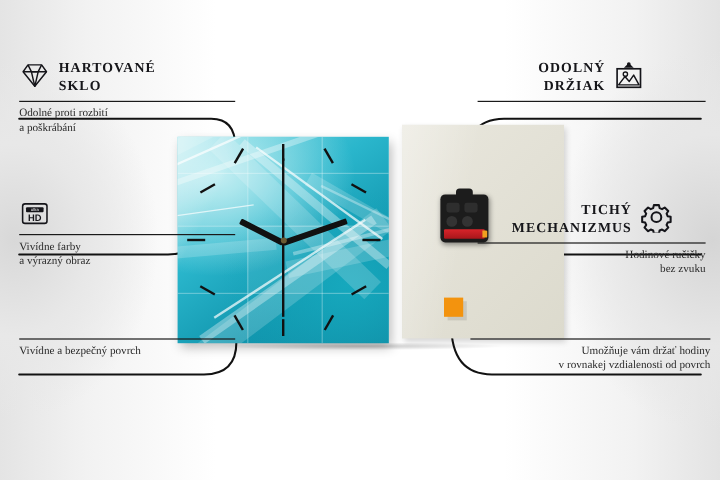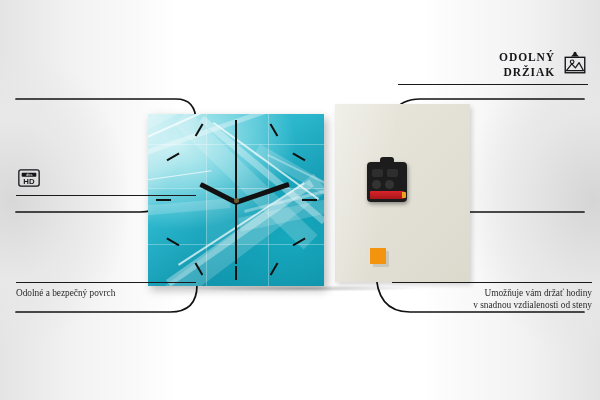--- a/index.html
+++ b/index.html
@@ -12,21 +12,21 @@
     position:relative;width:600px;height:400px;overflow:hidden;
     background:
       radial-gradient(ellipse 160px 200px at 2% 50%, #d8d8d8 0%, #e8e8e8 40%, rgba(255,255,255,0) 75%),
       radial-gradient(ellipse 170px 210px at 99% 50%, #d5d5d5 0%, #e7e7e7 42%, rgba(255,255,255,0) 76%),
       linear-gradient(90deg,#e4e4e4 0%, #f2f2f2 12%, #ffffff 30%, #ffffff 70%, #f2f2f2 88%, #e3e3e3 100%);
   }
 
   
   .feat{position:absolute;}
   .feat .head{display:flex;align-items:flex-start;gap:7px;}
-  .feat.right .head{justify-content:flex-end;}
+  .feat.right .head{justify-content:center;}
   .feat .titles{
     font-family:"Liberation Serif", serif;
     font-weight:bold;font-size:11.5px;letter-spacing:.9px;
     color:#16161a;line-height:15px;text-transform:uppercase;
     white-space:pre-line;
   }
   .feat.right .titles{text-align:right;}
   .rule{height:1px;background:#1a1a1a;margin:4px 0 5px 0;}
   .feat .desc{
     font-family:"Liberation Serif", serif;
@@ -205,57 +205,93 @@
       <div class="mark" style="left:44px;top:15px;width:14px;height:1.8px;transform:rotate(-60deg);"></div>
 
       <div class="hand" style="left:88px;top:85.5px;width:40px;height:5px;transform:rotate(207deg);"></div>
       <div class="hand" style="left:88px;top:86px;width:56px;height:4.6px;transform:rotate(-19deg);"></div>
       <div id="centerpin" style="left:87.4px;top:18px;width:1.5px;height:132px;"></div>
       <div id="hub" style="left:85.5px;top:84px;"></div>
     </div>
   </div>
   <div id="shadow"></div>
 
+  <div class="feat" id="f-glass">
+    <div class="head">
+      <span class="ico">
+        <svg viewBox="0 0 32 32">
+            <g fill="none" stroke="#15151a" stroke-width="1.5" stroke-linejoin="round">
+          <path d="M4 12 L16 27 L28 12 L23 5 L9 5 Z"></path>
+              <path d="M4 12 H28"></path>
+          <path d="M9 5 L12.5 12 L16 27 L19.5 12 L23 5"></path>
+              <path d="M12.5 12 H19.5"></path>
+        </g>
+          </svg>
+      </span>
+      <span class="titles">HARTOVANÉ
+SKLO</span>
+    </div>
+    <div class="rule"></div>
+    <div class="desc">Odolné proti rozbití
+a poškrábání</div>
+  </div>
 
   <div class="feat" id="f-print">
     <div class="head">
       <span class="ico">
         <svg viewBox="0 0 32 32">
           <rect x="3.5" y="6" width="25" height="20" rx="2.5" fill="none" stroke="#15151a" stroke-width="1.6"></rect>
           <rect x="7" y="9.5" width="18" height="5" rx="1" fill="#15151a"></rect>
           <text x="16" y="13.6" text-anchor="middle" font-family="Liberation Sans, sans-serif" font-size="4.2" fill="#ffffff">ultra</text>
           <text x="16" y="23.4" text-anchor="middle" font-family="Liberation Sans, sans-serif" font-weight="bold" font-size="9.6" fill="#15151a">HD</text>
         </svg>
       </span>
     </div>
     <div class="rule"></div>
+    <div class="desc">Vivídne farby
+a výrazný obraz</div>
   </div>
 
   <div class="feat" id="f-edges">
     <div class="rule"></div>
-    <div class="desc">Odolné a bezpečný povrch</div>
+    <div class="desc">Vivídne a bezpečný povrch</div>
   </div>
 
   <div class="feat right" id="f-holder">
     <div class="head">
       <span class="titles">ODOLNÝ
 DRŽIAK</span>
       <span class="ico">
         <svg viewBox="0 0 32 32">
           <path d="M16 3 L11 8 H21 Z" fill="#15151a"></path>
           <circle cx="16" cy="4.2" r="1.9" fill="#15151a"></circle>
           <rect x="4" y="9" width="24" height="19" fill="none" stroke="#15151a" stroke-width="1.7"></rect>
           <path d="M5.5 25.5 L12 17 L16.5 22 L21 15.5 L26.5 25.5 Z" fill="none" stroke="#15151a" stroke-width="1.5" stroke-linejoin="round"></path>
           <circle cx="12.5" cy="14.5" r="2.2" fill="none" stroke="#15151a" stroke-width="1.4"></circle>
         </svg>
       </span>
     </div>
     <div class="rule"></div>
   </div>
 
+  <div class="feat right" id="f-mech">
+    <div class="head">
+      <span class="titles">TICHÝ
+MECHANIZMUS</span>
+      <span class="ico">
+        <svg viewBox="0 0 32 32">
+          <path fill="none" stroke="#15151a" stroke-width="2.1" stroke-linejoin="round" d="M13.4 3.6 h5.2 l.7 3.1 2.5 1.05 2.7-1.7 3.65 3.65 -1.7 2.7 1.05 2.5 3.1 .7 v5.2 l-3.1 .7 -1.05 2.5 1.7 2.7 -3.65 3.65 -2.7-1.7 -2.5 1.05 -.7 3.1 h-5.2 l-.7-3.1 -2.5-1.05 -2.7 1.7 -3.65-3.65 1.7-2.7 -1.05-2.5 -3.1-.7 v-5.2 l3.1-.7 1.05-2.5 -1.7-2.7 3.65-3.65 2.7 1.7 2.5-1.05 Z"></path>
+          <circle cx="16" cy="16" r="5" fill="none" stroke="#15151a" stroke-width="2.1"></circle>
+        </svg>
+      </span>
+    </div>
+    <div class="rule"></div>
+    <div class="desc">Hodinové ručičky
+bez zvuku</div>
+  </div>
 
   <div class="feat right" id="f-pads">
     <div class="rule"></div>
     <div class="desc">Umožňuje vám držať hodiny
-v snadnou vzdialenosti od steny</div>
+v rovnakej vzdialenosti od povrch</div>
   </div>
 
 </div>
 
 </body></html>

